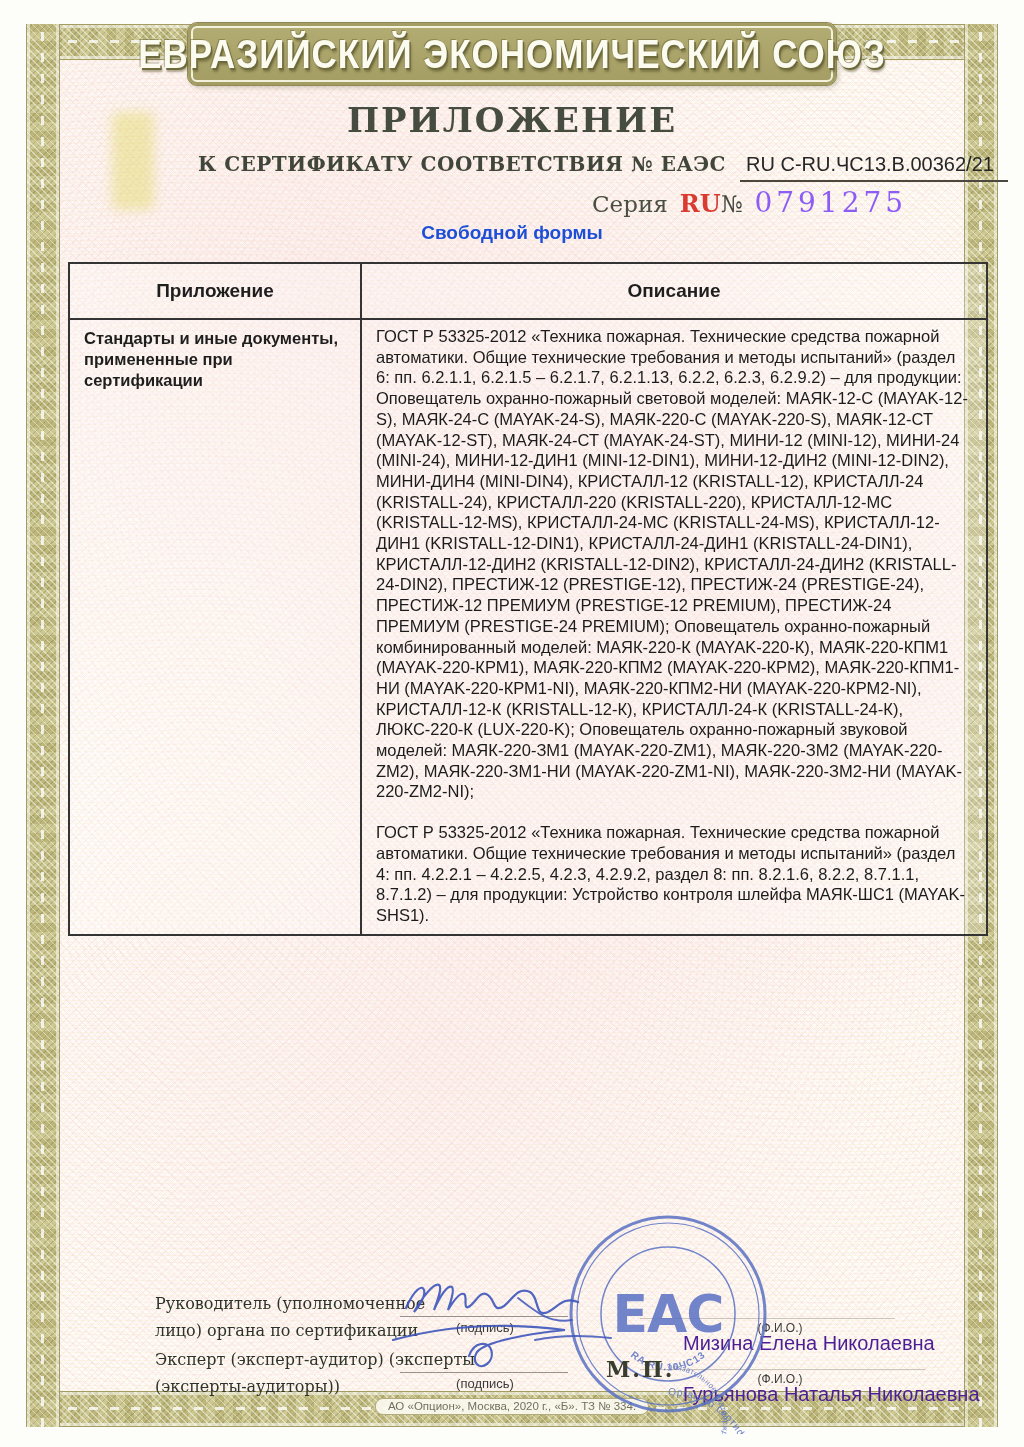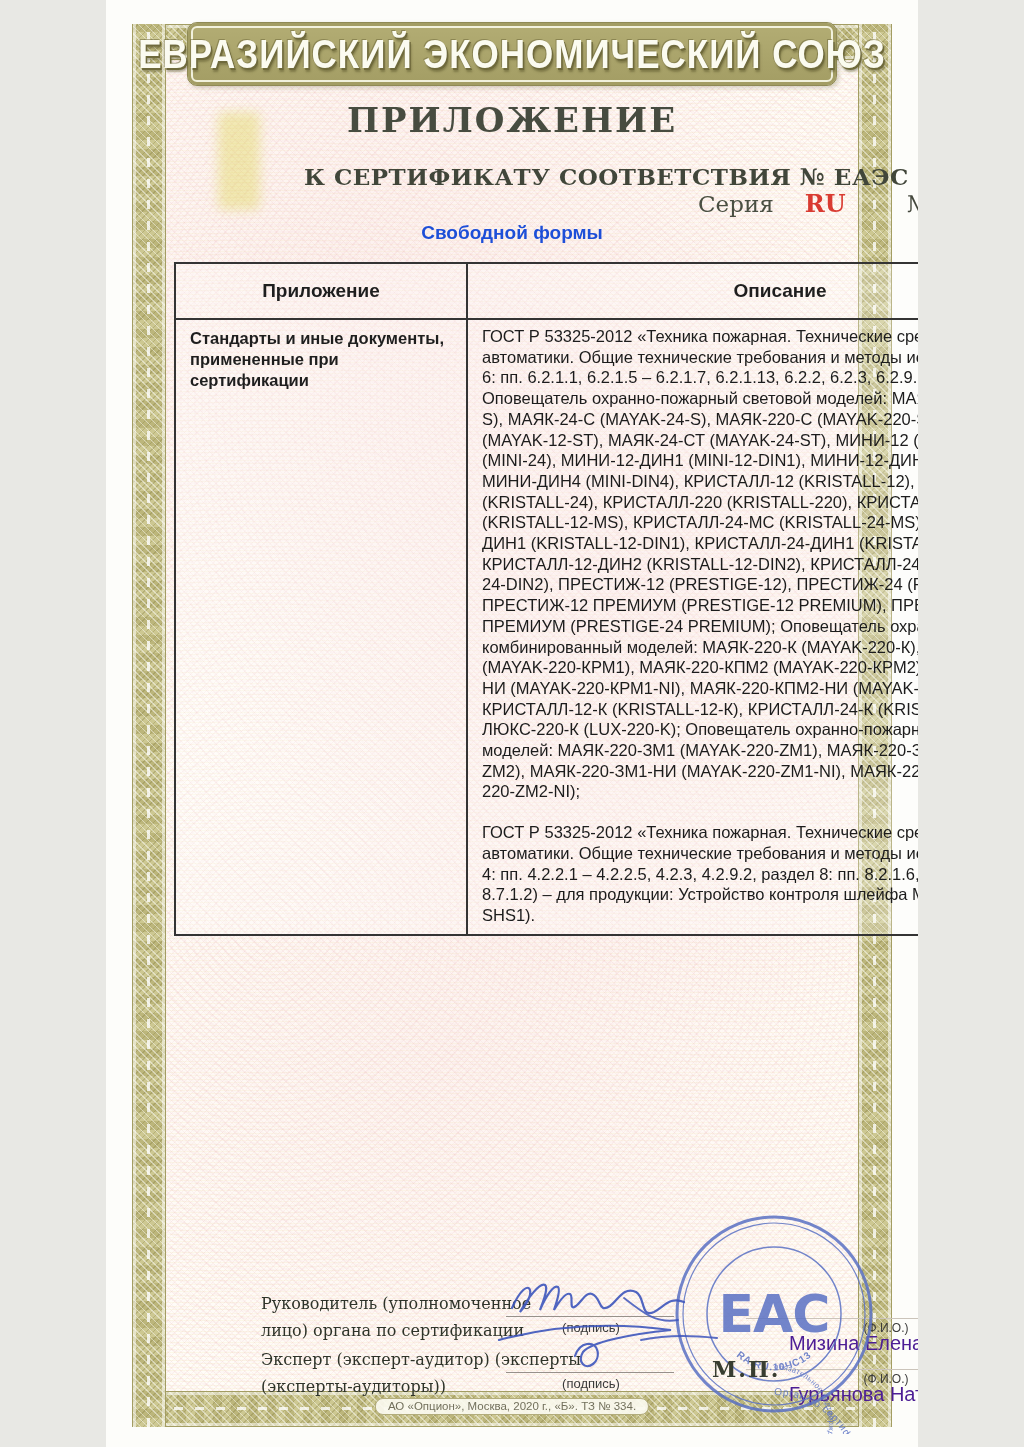--- a/index.html
+++ b/index.html
@@ -1,17 +1,17 @@
 <!DOCTYPE html>
 <html lang="ru"><head>
 <meta charset="utf-8">
 <style>
   html,body{margin:0;padding:0;background:#e8e8e4;}
   .page{
-    position:relative; width:812px; height:1447px; margin:0 auto;
+    position:relative; width:1024px; height:1447px; margin:0 auto;
     background:#fdfdfa; overflow:hidden;
     font-family:"Liberation Sans", sans-serif;
   }
   
   .band{position:absolute; z-index:1;}
   .band-h{
     left:26px; right:26px; height:34px;
     background:
       repeating-linear-gradient(45deg, rgba(255,255,255,.45) 0 1.2px, rgba(255,255,255,0) 1.2px 5px),
       repeating-linear-gradient(-45deg, rgba(124,117,58,.30) 0 1.2px, rgba(0,0,0,0) 1.2px 5px),
@@ -72,32 +72,32 @@
   
   .doc-title{
     position:absolute; left:0; right:0; top:100px; text-align:center;
     font-family:"DejaVu Serif", serif; font-weight:bold; font-size:34px;
     letter-spacing:2px; color:#474c40;
   }
   .subtitle-row{
     position:absolute; left:198px; top:152px; display:flex; align-items:baseline; gap:14px;
   }
   .subtitle-label{
-    font-family:"DejaVu Serif", serif; font-weight:bold; font-size:23px;
-    color:#41463a; letter-spacing:.5px; white-space:nowrap;margin-top:11px;
+    font-family:"DejaVu Serif", serif; font-weight:bold; font-size:20px;
+    color:#41463a; letter-spacing:.5px; white-space:nowrap;
   }
   .certificate-number{
     font-family:"Liberation Sans", sans-serif; font-size:20px; color:#262626;
     border-bottom:2px solid #4c473f; padding:0 14px 4px 6px; white-space:nowrap;
   }
   .series-row{
-    position:absolute; left:592px; top:186px; display:flex; align-items:baseline;gap:19px;
+    position:absolute; left:592px; top:186px; display:flex; align-items:baseline;
   }
   .series-label{font-family:"DejaVu Serif", serif; font-size:23px; color:#4a4f42; margin-right:12px;}
-  .series-value{font-family:"DejaVu Serif", serif; font-weight:bold; font-size:24px; color:#d93b31; margin-right:42px;}
+  .series-value{font-family:"DejaVu Serif", serif; font-weight:bold; font-size:24px; color:#d93b31; }
   .number-sign{font-family:"DejaVu Serif", serif; font-size:23px; color:#44483d; margin-right:12px;}
   .blank-number{font-family:"DejaVu Serif", serif; font-weight:normal; font-size:28px; color:#8b5cf6; letter-spacing:4px;}
   .form-type{
     position:absolute; left:0; right:0; top:222px; text-align:center;
     font-weight:bold; font-size:19px; color:#1d4ed8;
   }
 
   
   .appendix-table{
     position:absolute; left:68px; top:262px; width:916px; min-height:650px;

